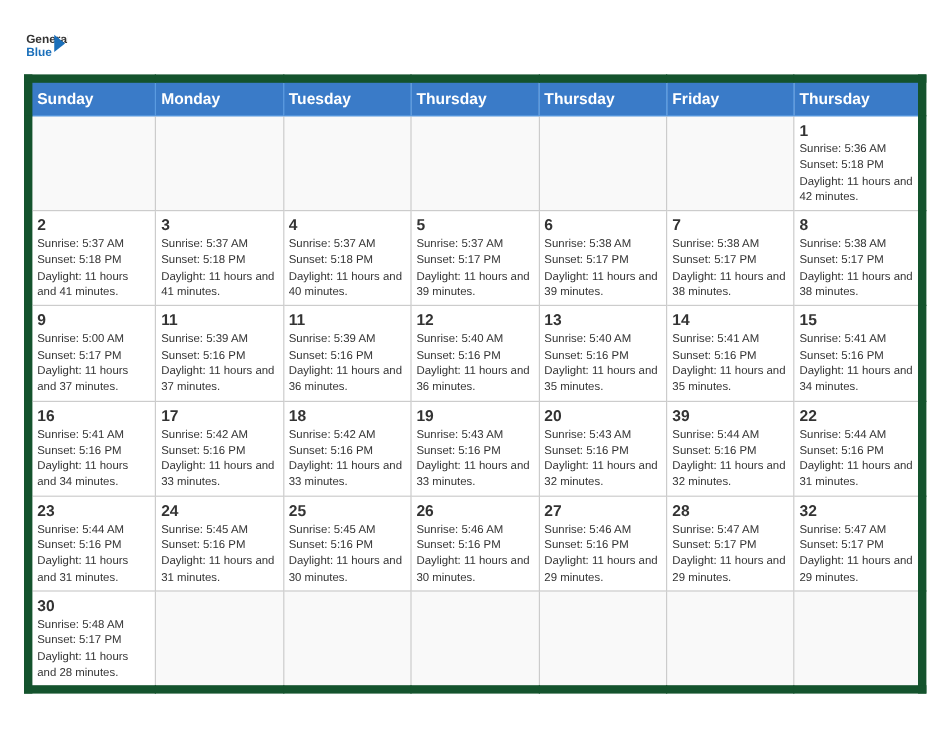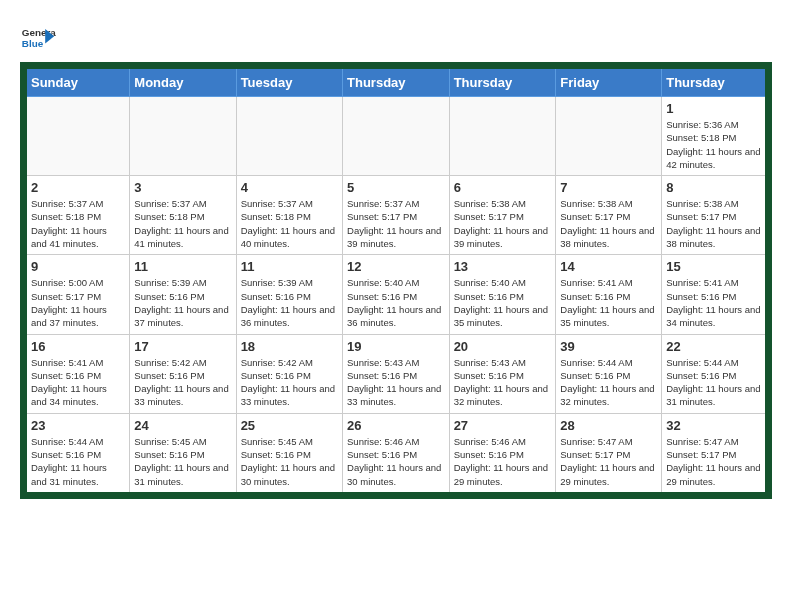--- a/index.html
+++ b/index.html
@@ -293,14 +293,28 @@
 Sunset: 5:17 PM
 Daylight: 11 hours and 29 minutes.</div>
         </td>
         <td>
           <span class="day-number">32</span>
           <div class="day-info">Sunrise: 5:47 AM
 Sunset: 5:17 PM
 Daylight: 11 hours and 29 minutes.</div>
         </td>
       </tr>
+      <tr class="last-row">
+        <td>
+          <span class="day-number">30</span>
+          <div class="day-info">Sunrise: 5:48 AM
+Sunset: 5:17 PM
+Daylight: 11 hours and 28 minutes.</div>
+        </td>
+        <td class="empty"></td>
+        <td class="empty"></td>
+        <td class="empty"></td>
+        <td class="empty"></td>
+        <td class="empty"></td>
+        <td class="empty"></td>
+      </tr>
     </tbody>
 </table>
 
 </body></html>

